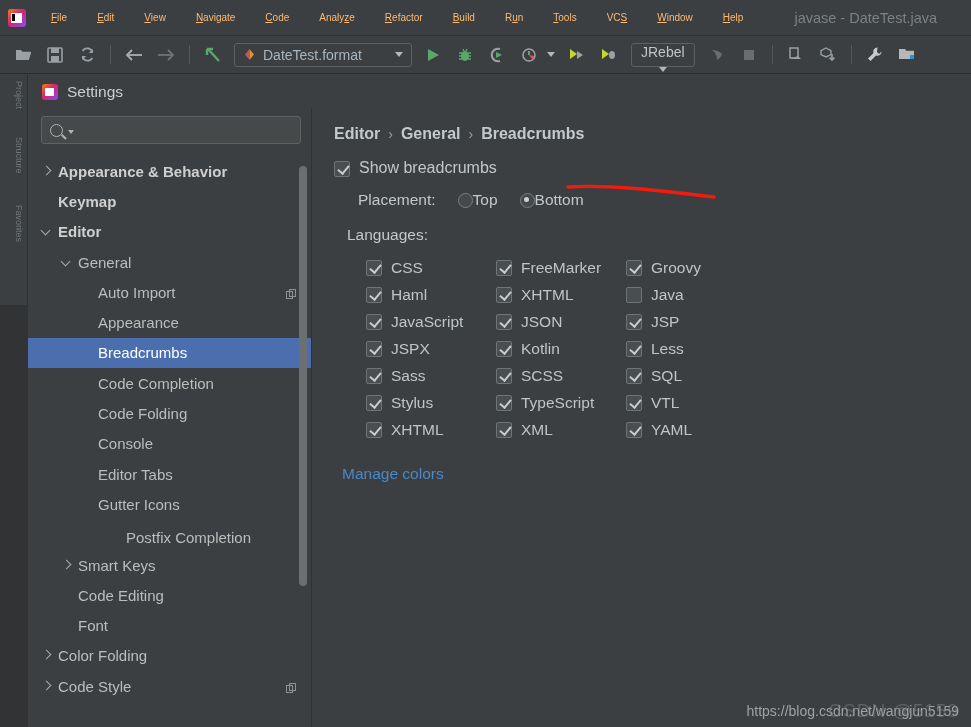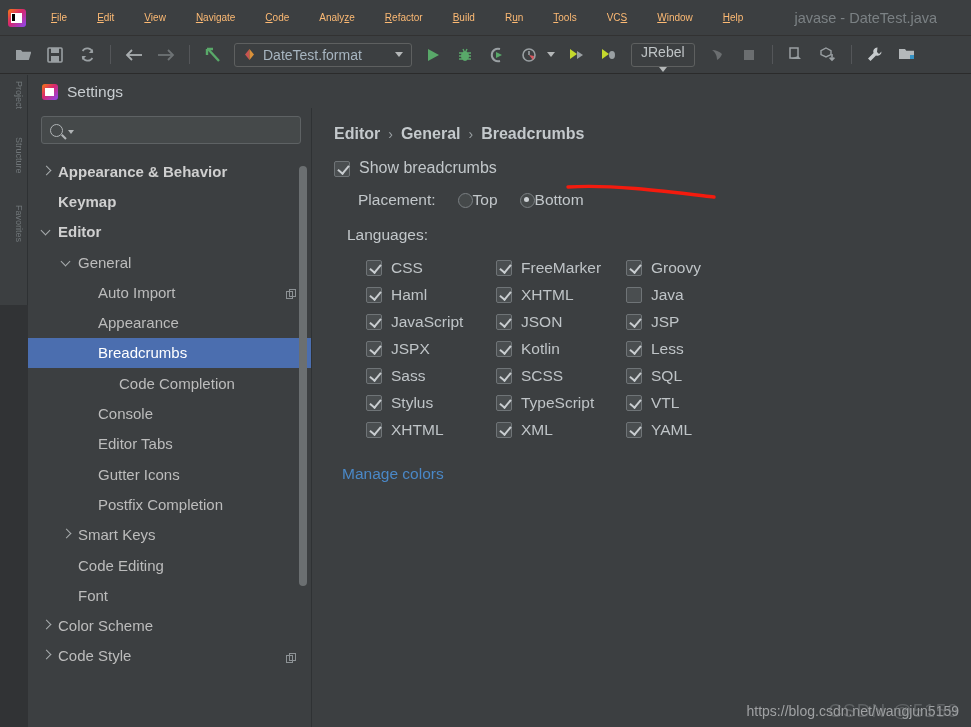--- a/index.html
+++ b/index.html
@@ -499,55 +499,59 @@
                   </svg></span>
               </div>
               <div class="tree-row" style="padding-left: 54px;">
                 <span class="arrow none"></span>
                 <span>Appearance</span>
               </div>
               <div class="tree-row selected" style="padding-left: 54px;">
                 <span class="arrow none"></span>
                 <span>Breadcrumbs</span>
               </div>
-              <div class="tree-row" style="padding-left: 54px; gap: 21px;">
+              <div class="tree-row" style="padding-left: 54px;">
                 <span class="arrow none"></span>
                 <span>Code Completion</span>
               </div>
               <div class="tree-row" style="padding-left: 54px;">
                 <span class="arrow none"></span>
+                <span>Code Folding</span>
+              </div>
+              <div class="tree-row" style="padding-left: 54px;">
+                <span class="arrow none"></span>
                 <span>Console</span>
               </div>
               <div class="tree-row" style="padding-left: 54px;">
                 <span class="arrow none"></span>
                 <span>Editor Tabs</span>
               </div>
               <div class="tree-row" style="padding-left: 54px;">
                 <span class="arrow none"></span>
                 <span>Gutter Icons</span>
               </div>
-              <div class="tree-row" style="padding-left: 54px;">
+              <div class="tree-row" style="padding-left: 54px; flex-direction: column;">
                 <span class="arrow none"></span>
                 <span>Postfix Completion</span>
               </div>
               <div class="tree-row" style="padding-left: 34px;">
                 <span class="arrow right"></span>
                 <span>Smart Keys</span>
               </div>
               <div class="tree-row" style="padding-left: 34px;">
                 <span class="arrow none"></span>
                 <span>Code Editing</span>
               </div>
               <div class="tree-row" style="padding-left: 34px;">
                 <span class="arrow none"></span>
                 <span>Font</span>
               </div>
               <div class="tree-row" style="padding-left: 14px;">
                 <span class="arrow right"></span>
-                <span>Color Scheme</span>
+                <span>Color Folding</span>
               </div>
               <div class="tree-row" style="padding-left: 14px;">
                 <span class="arrow right"></span>
                 <span>Code Style</span>
                 <span class="copy-badge"><svg width="11" height="11" viewBox="0 0 11 11">
                     <rect x="0.5" y="2.5" width="6" height="7" fill="none" stroke="#8d9295"></rect>
                     <rect x="3.5" y="0.5" width="6" height="7" fill="none" stroke="#8d9295"></rect>
                   </svg></span>
               </div>
             </div>

